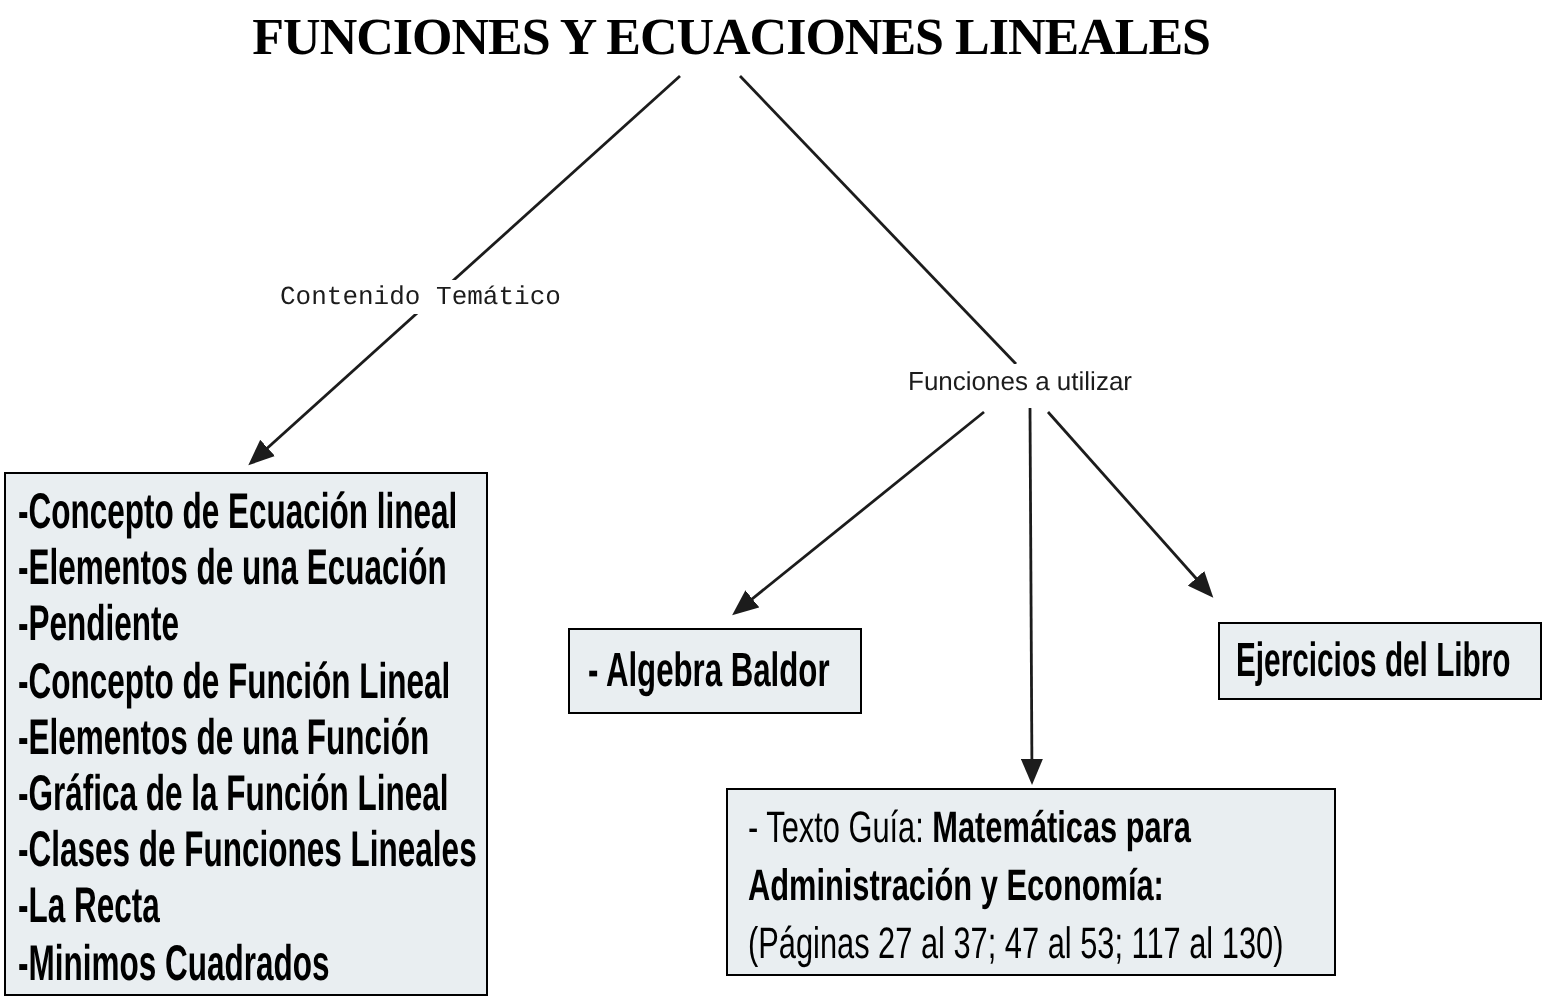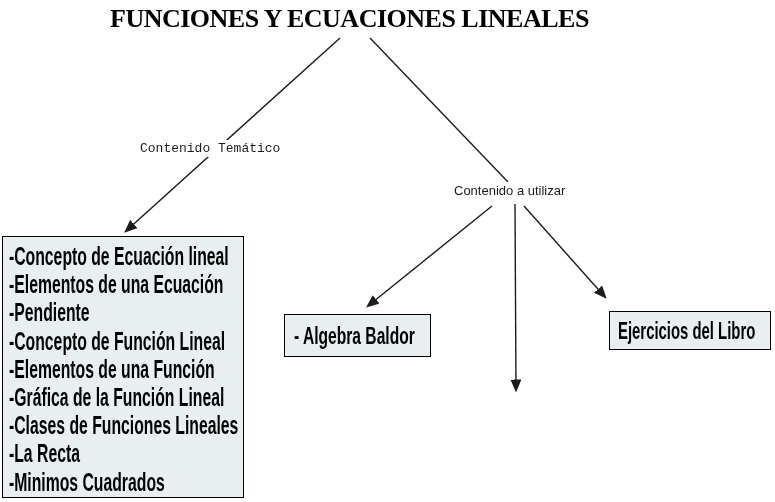--- a/index.html
+++ b/index.html
@@ -10,21 +10,21 @@
   #stage{
     position:relative;width:775px;height:502px;background:var(--bg);
     font-family:"Liberation Sans",sans-serif;color:var(--text);overflow:hidden;
   }
   #edges-svg{position:absolute;inset:0;z-index:1;}
   #edges-svg line{stroke:var(--line);}
   #arrowhead polygon{fill:var(--line);}
   .page-title{
     position:absolute;left:110px;top:4px;width:495px;z-index:2;
     font-family:"Liberation Serif",serif;font-weight:700;font-size:26px;
-    letter-spacing:-0.5px;text-align:left;white-space:nowrap;
+    letter-spacing:-0.5px;text-align:right;white-space:nowrap;
   }
   .branch-label{
     position:absolute;z-index:3;background:var(--bg);
     font-size:13px;color:#1c1c1c;padding:1px 3px;white-space:nowrap;
   }
   .node{
     position:absolute;z-index:2;box-sizing:border-box;
     background:var(--node-fill);border:1.6px solid var(--node-border);
     border-radius:0;overflow:hidden;
   }
@@ -60,21 +60,21 @@
         <line x1="492" y1="206" x2="368" y2="306" stroke-width="1.4" marker-end="url(#arrowhead)"></line>
         <line x1="515" y1="204" x2="516" y2="390" stroke-width="1.4" marker-end="url(#arrowhead)"></line>
         <line x1="524" y1="206" x2="605" y2="297" stroke-width="1.4" marker-end="url(#arrowhead)"></line>
       </g>
   </svg>
 
   <div class="page-title">FUNCIONES Y ECUACIONES LINEALES</div>
 
   <div class="branch-label" style="left:137px;top:140px;font-family:Liberation Mono, monospace;">Contenido Temático</div>
 
-  <div class="branch-label" style="left:451px;top:182px;">Contenido a utilizar</div>
+  <div class="branch-label" style="left:451px;top:182px;">Funciones a utilizar</div>
 
   <div class="node" id="content-box">
     <div class="cx">-Concepto de Ecuación lineal</div>
     <div class="cx">-Elementos de una Ecuación</div>
     <div class="cx">-Pendiente</div>
     <div class="cx">-Concepto de Función Lineal</div>
     <div class="cx">-Elementos de una Función</div>
     <div class="cx">-Gráfica de la Función Lineal</div>
     <div class="cx">-Clases de Funciones Lineales</div>
     <div class="cx">-La Recta</div>
@@ -82,14 +82,19 @@
   </div>
 
   <div class="node" id="ejercicios-box">
     <div class="cx">Ejercicios del Libro</div>
   </div>
 
   <div class="node" id="algebra-box">
     <div class="cx">- Algebra Baldor</div>
   </div>
 
+  <div class="node" id="texto-box">
+    <div class="cx"><span>- Texto Guía:  </span><span class="b">Matemáticas para</span></div>
+    <div class="cx b">Administración y Economía:</div>
+    <div class="cx">(Páginas 27 al 37; 47 al 53; 117 al 130)</div>
+  </div>
 
 </div>
 
 </body></html>

